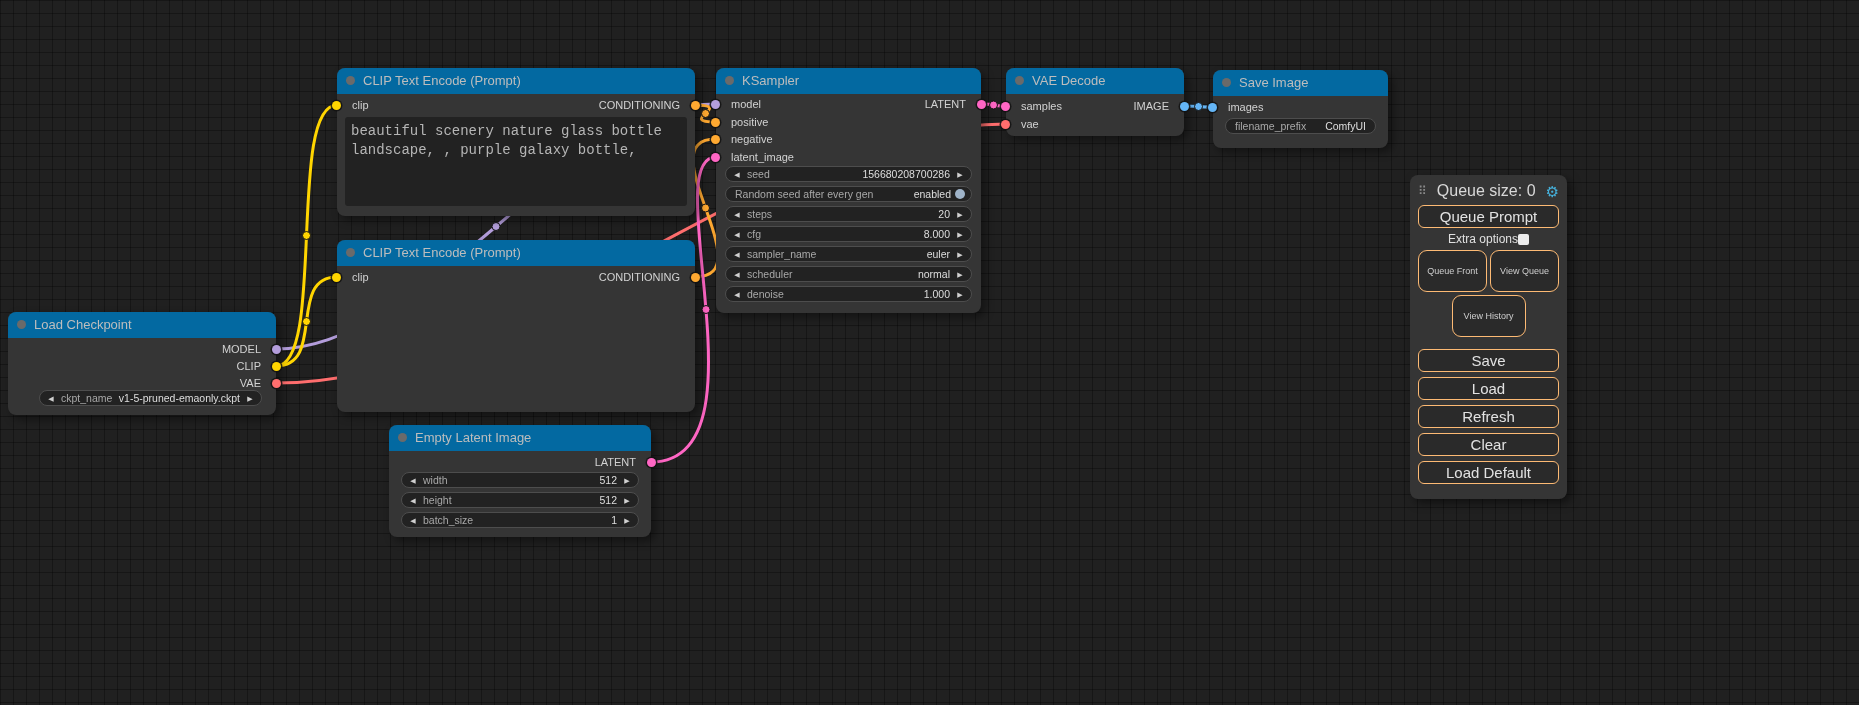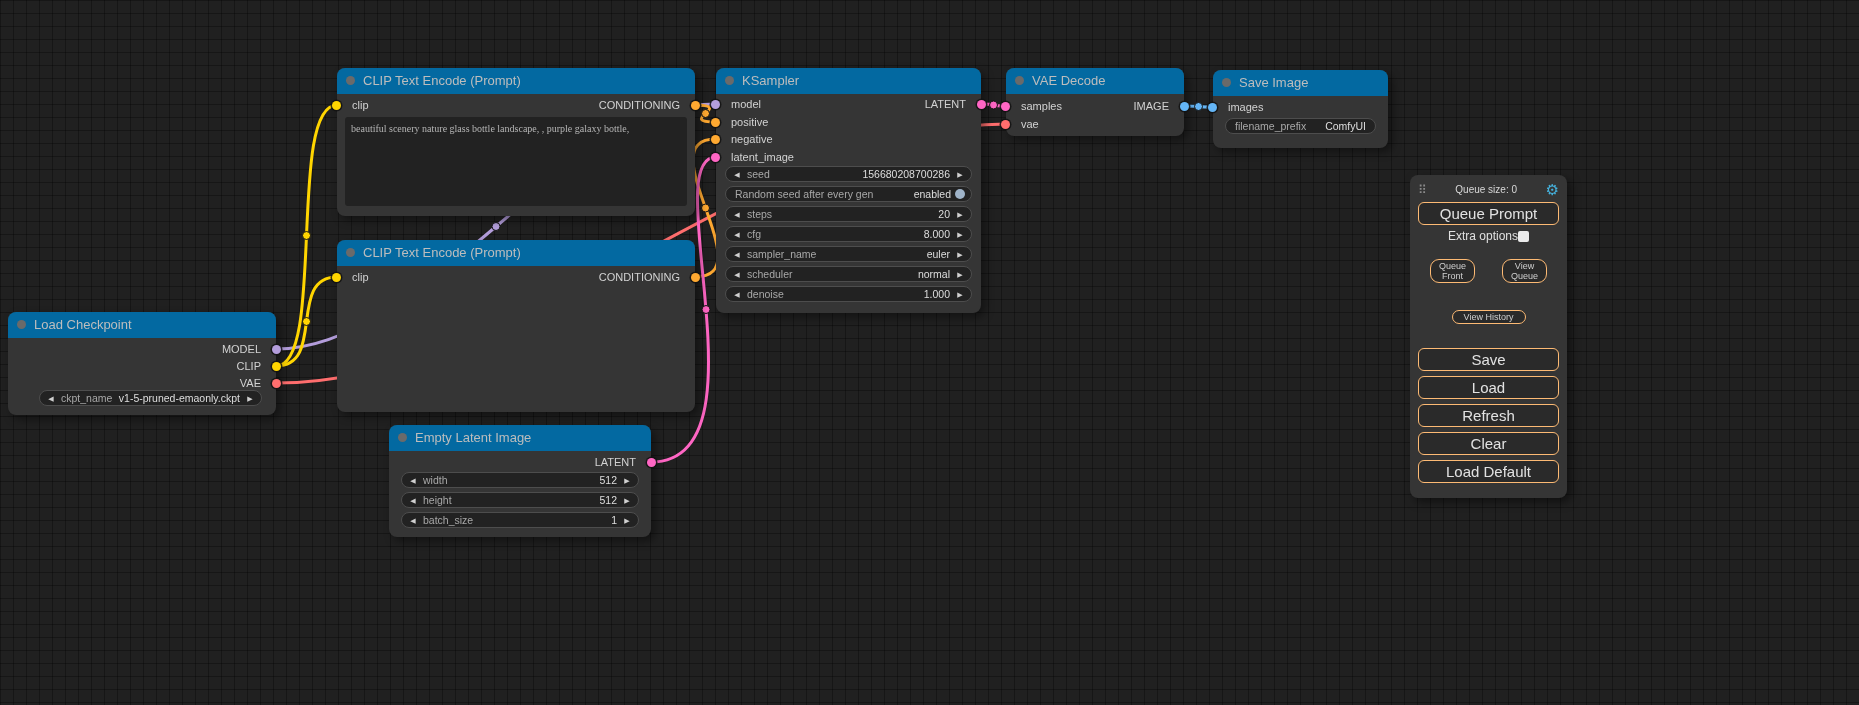--- a/index.html
+++ b/index.html
@@ -30,45 +30,45 @@
   .port{position:absolute;width:9px;height:9px;border-radius:50%;z-index:3;
         box-shadow:0 0 0 1.5px rgba(18,18,18,.85);}
   .c-model{background:#B39DDB;}
   .c-clip{background:#FFD500;}
   .c-vae{background:#FF6E6E;}
   .c-cond{background:#FFA931;}
   .c-latent{background:#FF66C4;}
   .c-image{background:#64B5F6;}
 
   .prompt-box{position:absolute;left:8px;right:8px;background:#222;border-radius:3px;
-        padding:5px 6px;font-family:Liberation Serif, serif;font-size:10px;
+        padding:5px 6px;font-family:Liberation Mono, monospace;font-size:14px;
         line-height:1.35;color:#b5b5b5;white-space:pre-wrap;word-break:break-word;}
   .widget{position:absolute;height:16px;background:#222;border:1px solid #4d4d4d;
         border-radius:8px;display:flex;align-items:center;font-size:10.5px;padding:0 5px;}
   .warrow{flex:0 0 12px;text-align:center;font-size:7px;color:#d0d0d0;line-height:1;}
   .wlabel{color:#a8a8a8;margin-left:4px;white-space:nowrap;}
   .wvalue{margin-left:auto;margin-right:4px;color:#dedede;white-space:nowrap;}
   .toggle-dot{flex:0 0 10px;height:10px;border-radius:50%;background:#9fb3c8;margin-right:1px;}
 
   .menu{position:absolute;left:1410px;top:175px;width:157px;z-index:4;background:#353535;
         border-radius:8px;box-shadow:4px 4px 10px rgba(0,0,0,.5);padding:7px 8px 10px;}
   .menu-header{display:flex;align-items:center;margin-bottom:5px;}
   .drag{color:#8a8a8a;font-size:12px;flex:0 0 auto;cursor:grab;}
-  .qsize{flex:1;text-align:center;font-size:10px;color:#d8d8d8;}
+  .qsize{flex:1;text-align:center;font-size:16px;color:#d8d8d8;}
   .gear{color:#45b1dc;font-size:15px;flex:0 0 auto;line-height:1;cursor:pointer;}
   .btn{display:block;width:100%;background:#2a2a2a;border:1px solid #fdba74;border-radius:6px;
         color:#e2e2e2;font-size:15px;font-family:inherit;padding:2px 0;margin:0 0 5px;
         text-align:center;cursor:pointer;}
   .btn.big{margin-bottom:4px;}
   .extra-row{display:flex;align-items:center;justify-content:center;font-size:12px;
         color:#e0e0e0;margin:2px 0 4px;}
   .checkbox{width:11px;height:11px;background:#ececec;border-radius:2px;cursor:pointer;}
   .small-row{display:flex;gap:3px;margin-bottom:3px;}
   .small-row.center{justify-content:center;}
-  .btn.small{font-size:9px;padding:1px 0;margin:12px;border-radius:9px;flex:1;color:#cfcfcf;}
+  .btn.small{font-size:9px;padding:15px 0;margin:0;border-radius:9px;flex:1;color:#cfcfcf;}
   .btn.small.vh{flex:0 0 74px;}
   .gap{height:9px;}
 </style>
 </head>
 <body>
 
 <div id="canvas">
 
   <svg class="wires" width="1859" height="705">
     <path d="M276,349 C426,349 566,104 716,104" stroke="#B39DDB"></path>

